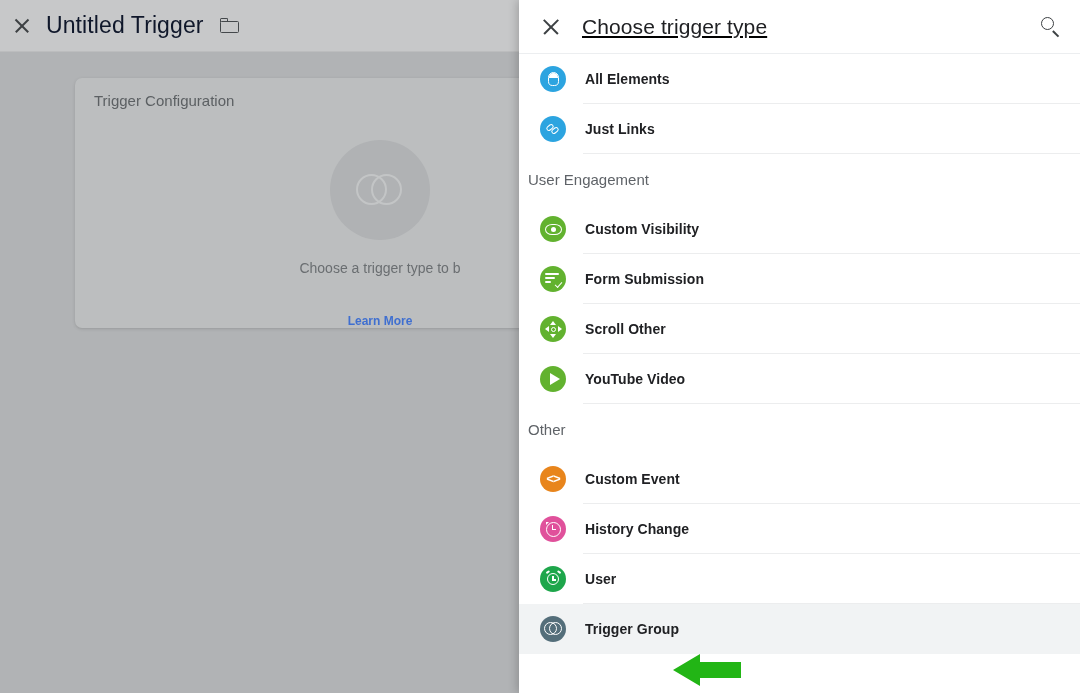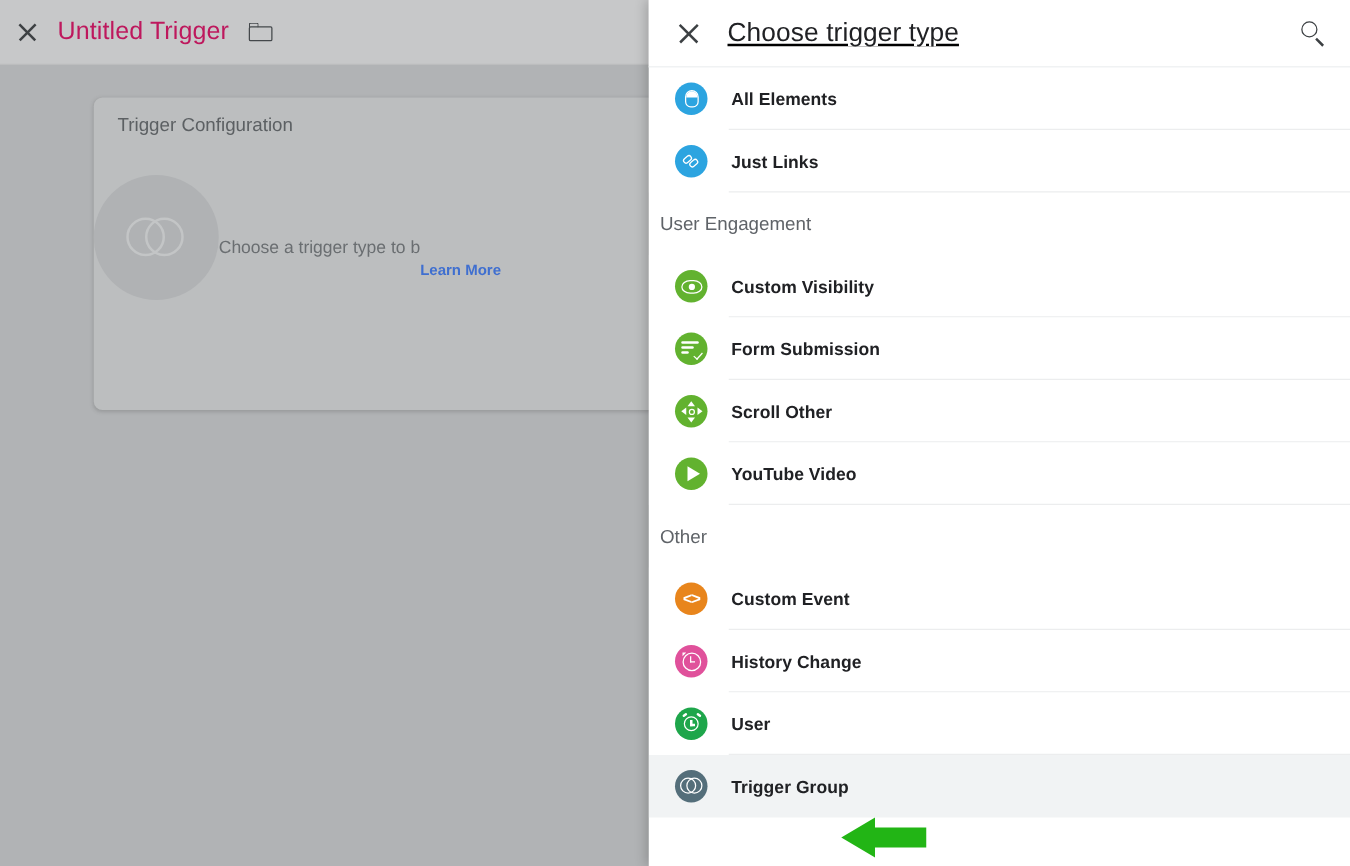--- a/index.html
+++ b/index.html
@@ -26,21 +26,21 @@
     width: 24px; height: 24px; margin-left: 10px; margin-right: 12px;
     position: relative; flex: none;
   }
   #bg-close::before, #bg-close::after {
     content: ""; position: absolute; left: 3px; top: 11px;
     width: 18px; height: 1.6px; background: #3d4043;
   }
   #bg-close::before { transform: rotate(45deg); }
   #bg-close::after  { transform: rotate(-45deg); }
   #bg-title {
-    font-size: 20px; color: #be185d; letter-spacing: .1px;
+    font-size: 23px; color: #0f172a; letter-spacing: .1px;
     white-space: nowrap;
   }
   #bg-folder {
     width: 19px; height: 15px; margin-left: 16px; position: relative; flex: none;
   }
   #bg-folder .body {
     position: absolute; left: 0; bottom: 0; width: 19px; height: 12px;
     border: 1.6px solid #44484b; border-radius: 1.5px;
   }
   #bg-folder .tab {
@@ -53,21 +53,21 @@
     background: #bcbebf;
     border-radius: 7px;
     box-shadow: 0 1px 3px rgba(80,80,80,.25);
   }
   #bg-card-title {
     position: absolute; left: 19px; top: 14px;
     font-size: 15px; color: #5c6063;
   }
   #bg-empty {
     position: absolute; left: 0; top: 62px; width: 610px;
-    display: flex; flex-direction: row; align-items: center;
+    display: flex; flex-direction: column; align-items: center;
   }
   #bg-empty-circle {
     width: 100px; height: 100px; border-radius: 50%;
     background: #b0b2b4;
     display: flex; align-items: center; justify-content: center;
     margin-bottom: 20px;
   }
   #bg-empty-glyph { position: relative; width: 48px; height: 40px; }
   #bg-empty-glyph i {
     position: absolute; top: 4px; width: 31px; height: 31px;

